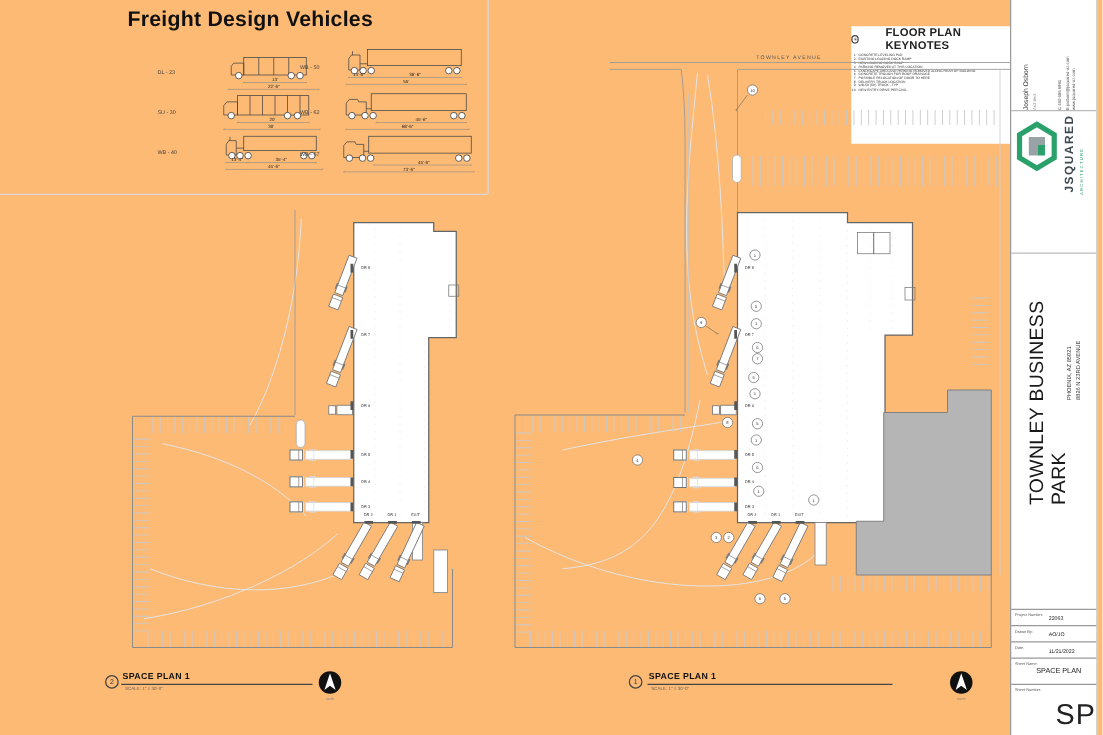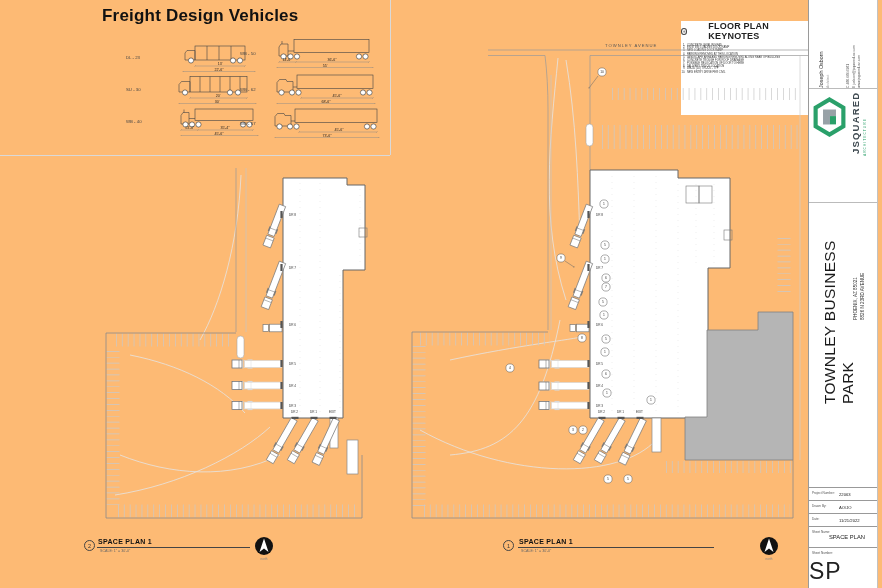--- a/index.html
+++ b/index.html
@@ -68,21 +68,21 @@
   #proj-addr { position:absolute; top:210px; left:44px; display:flex; gap:2px; }
   #proj-addr .v { font-size:4.6px; color:#333; height:110px; }
   #tb { position:absolute; top:487px; left:0; width:100%; }
   .tb-row { position:relative; height:13px; border-top:.7px solid #999; }
   .tb-label { position:absolute; left:3px; top:3px; font-size:6px; transform:scale(.52);
     transform-origin:0 0; color:#555; white-space:nowrap; }
   .tb-val { position:absolute; left:30px; top:4px; font-size:4.2px; color:#222; }
   .tb-row.sheetname { height:21px; }
   .tb-row.sheetname .tb-val { left:20px; top:7px; font-size:5.8px; }
   .tb-row.sn { height:41px; }
-  #sheet-number { position:absolute; left:0; top:10px; width:100%; text-align:left;
+  #sheet-number { position:absolute; left:0; top:10px; width:100%; text-align:right;
     font-size:23px; color:#222; letter-spacing:1px; }
 </style>
 </head>
 <body>
 
 <div id="sheet">
 
   <svg width="0" height="0" class="abs">
     <defs>
       <marker id="tk" markerWidth="4" markerHeight="4" refX="2" refY="2" orient="auto">

